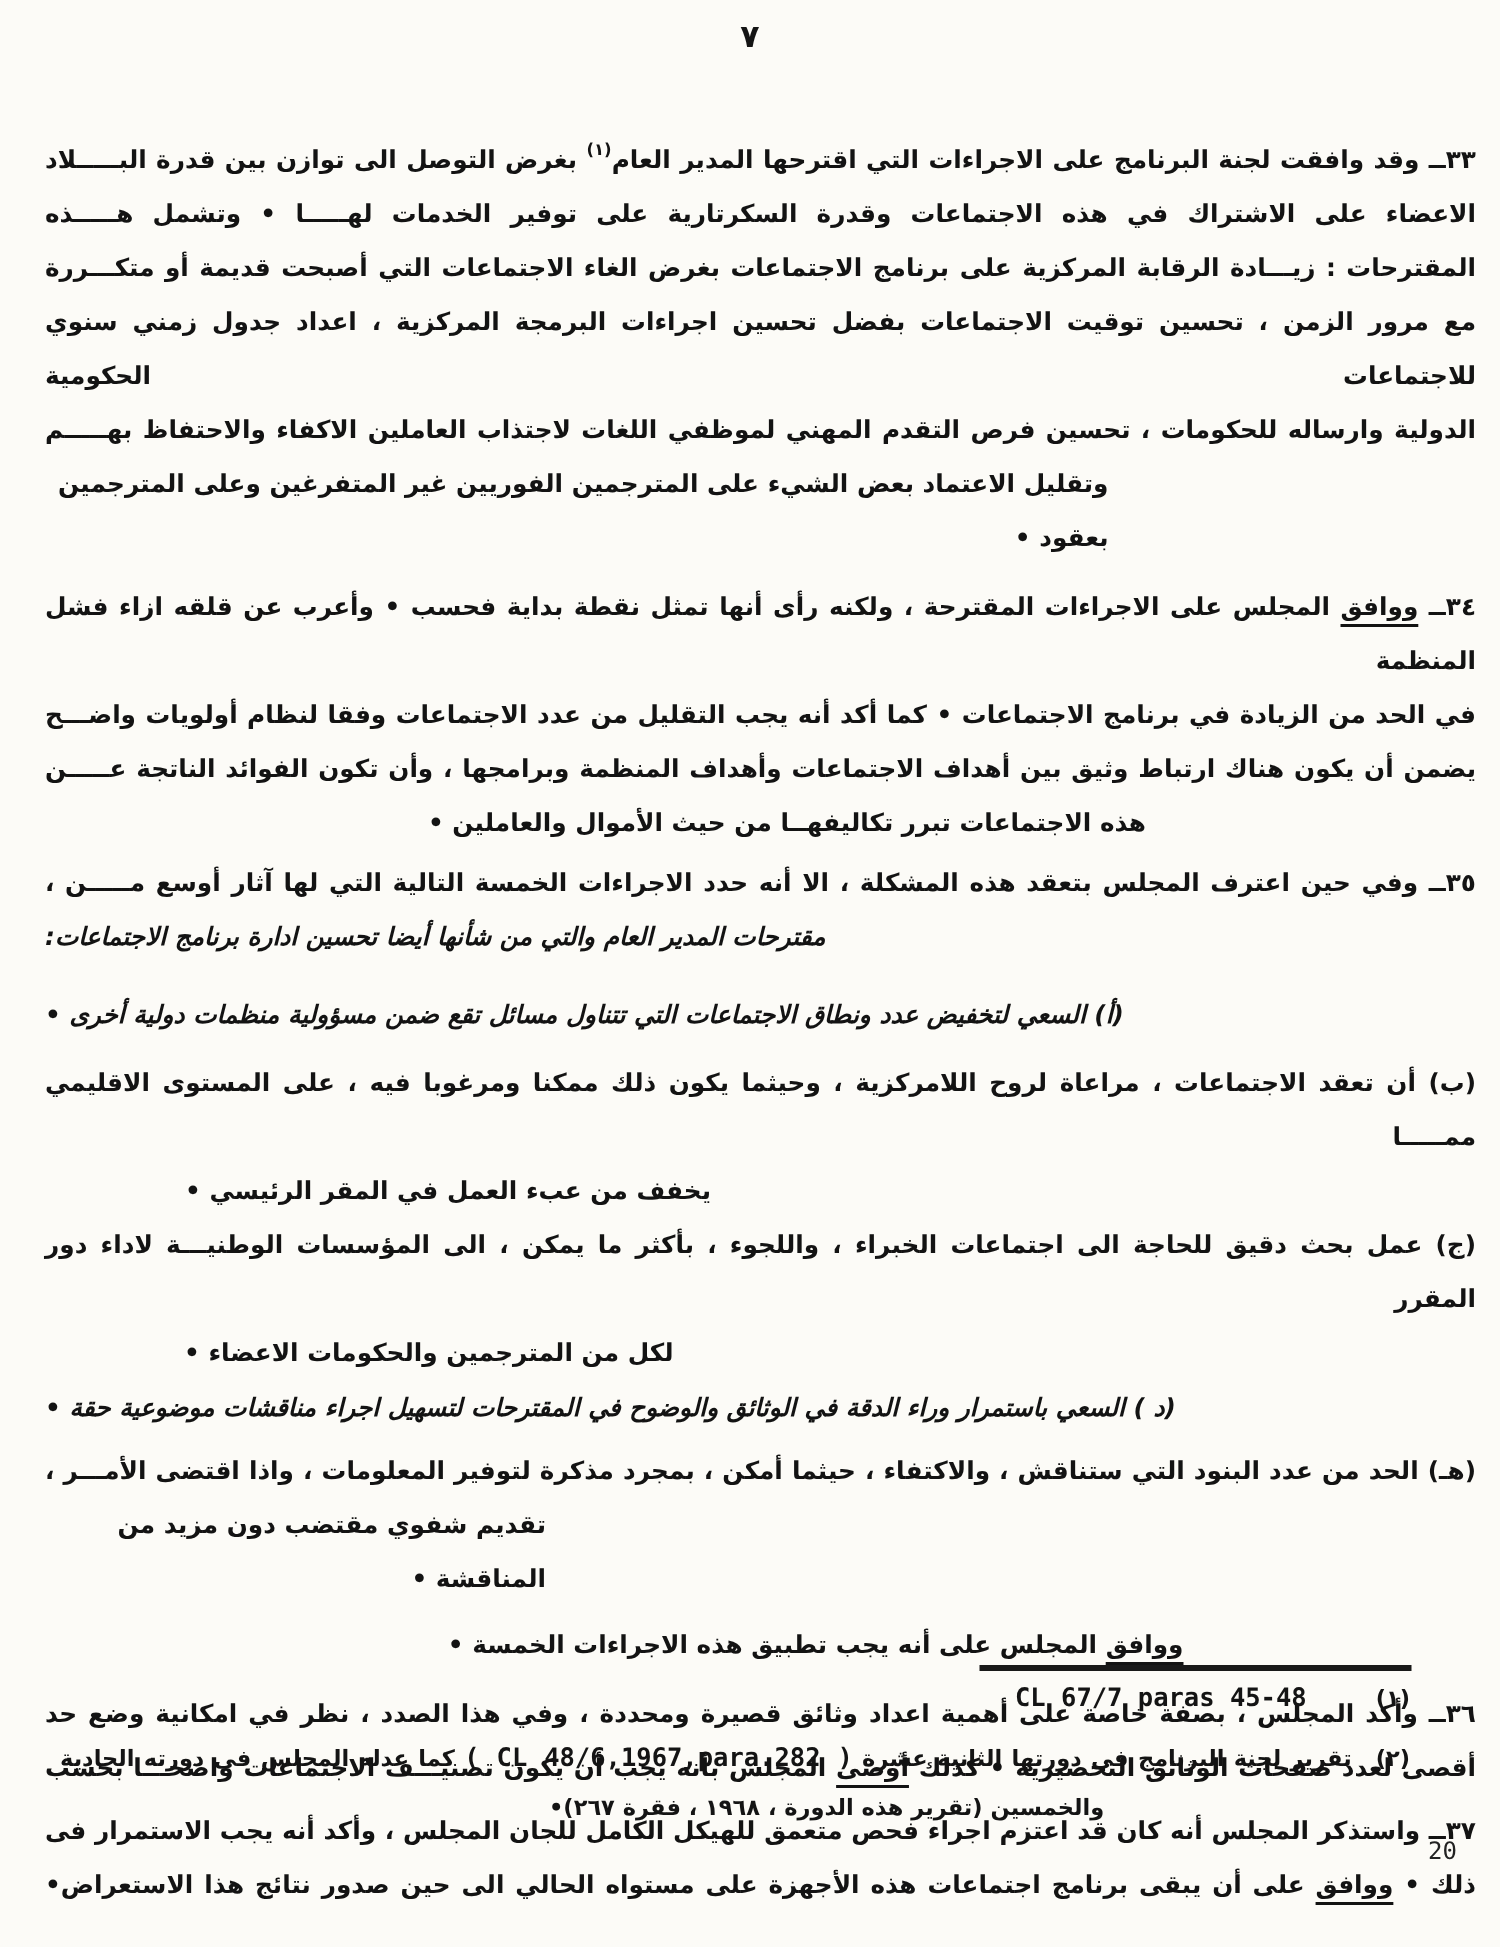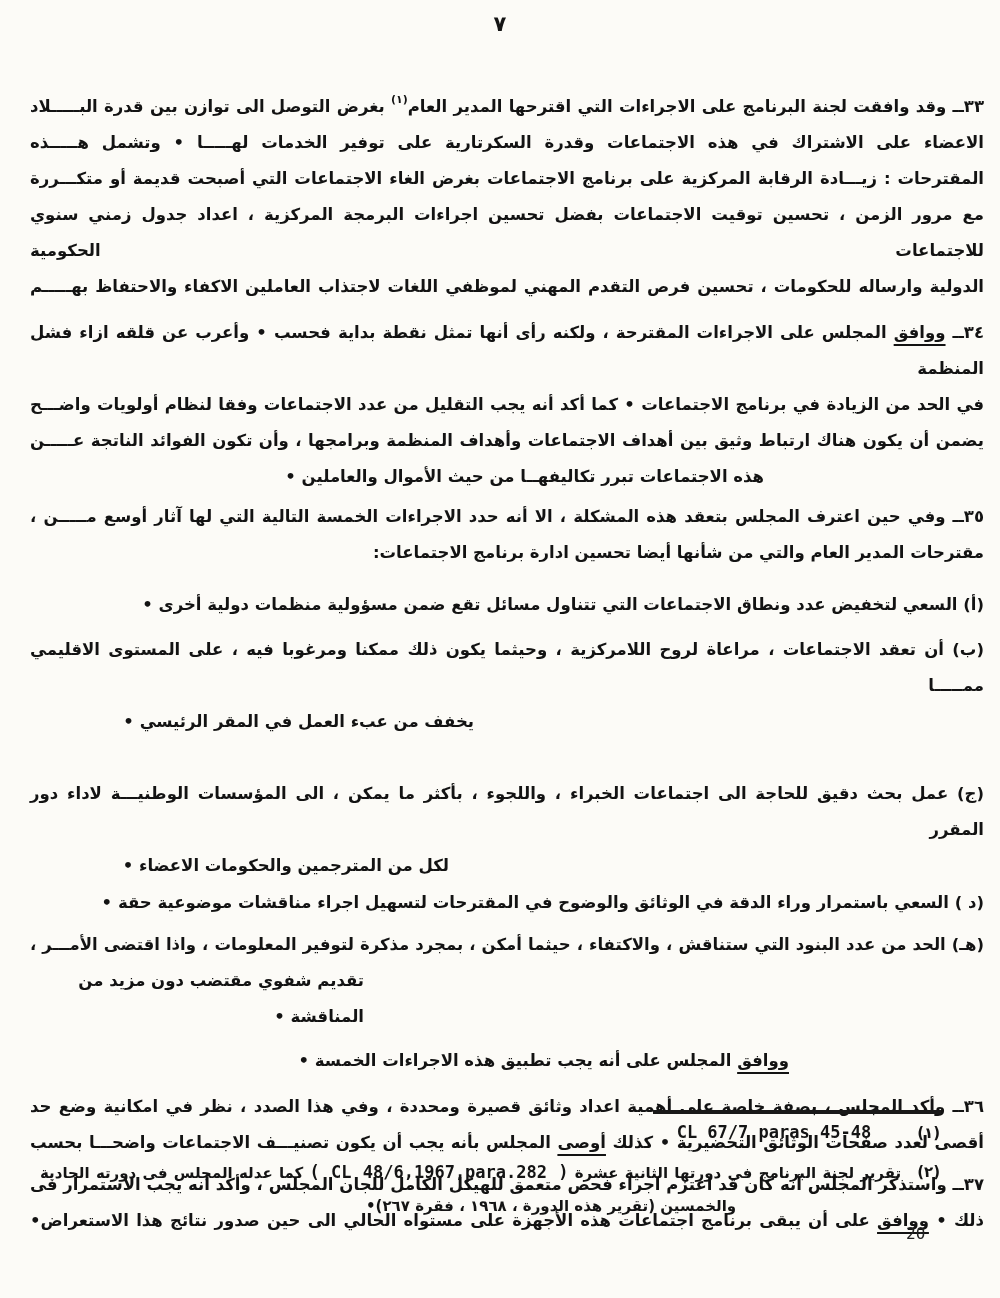--- a/index.html
+++ b/index.html
@@ -13,32 +13,32 @@
     font-size:21px; font-weight:700; color:#141414;
   }
   .body {
     position:absolute; top:82px; left:30px; right:16px;
     direction:rtl; text-align:right;
     font-size:16.5px; font-weight:700; line-height:36px; color:#131313;
   }
   .para { margin:0; }
   .ln { min-height:36px; }
   .full { text-align:justify; text-align-last:justify; }
-  .plain { text-align:right; }
+  .plain { text-align:left;font-style:italic; }
   .cont { text-align:right; }
   .c33 { padding-right:245px; }
   .c34 { padding-right:220px; }
   .cb2 { padding-right:510px; }
   .cj2 { padding-right:535px; }
   .ch2 { padding-right:620px; }
   .cagree { padding-right:195px; }
   .c36 { padding-right:223px; }
   .mb10 { margin-bottom:10px; } .mb4 { margin-bottom:4px; }
   .mb16 { margin-bottom:16px; } .mb9 { margin-bottom:9px;margin-top:16px; }
-  .mb0 { margin-bottom:0; }    .mb1 { margin-bottom:1px;margin-top:36px; }
+  .mb0 { margin-bottom:0; }    .mb1 { margin-bottom:1px; }
   .mb6 { margin-bottom:6px; }  .mb8 { margin-bottom:8px; }
   .u { text-decoration:underline; text-decoration-thickness:1.6px; text-underline-offset:6px; }
   .sup { font-size:11px; vertical-align:9px; font-weight:700; }
   .fsep {
     position:absolute; top:1110px; left:653px; width:288px;
     border-top:4px solid #191919;
   }
   .fn { direction:rtl; color:#141414; font-weight:700; }
   .fn1 {
     position:absolute; top:1122px; right:60px;
@@ -50,39 +50,40 @@
     font-size:17px; unicode-bidi:embed;
   }
   .fn2 {
     position:absolute; top:1156px; right:60px; left:40px;
     display:flex; align-items:flex-start; gap:16px; font-size:15px; line-height:33px;
   }
   .fn2text { flex:1; }
   .fn2l1 { text-align:justify; text-align-last:justify; }
   .fn2l2 { text-align:right; padding-right:165px; }
   .pgnum-bottom {
-    position:absolute; top:1224px; left:906px;
+    position:absolute; top:1224px; left:952px;
     font-family:"DejaVu Sans Mono", monospace; font-size:16px; color:#222;
   }
 </style>
 </head>
 <body>
 
 <div class="page">
 
   <div class="pgnum-top">٧</div>
 
   <main class="body">
 
     <section class="para mb10">
       <div class="ln full"><span>٣٣ــ وقد  وافقت لجنة البرنامج على الاجراءات التي اقترحها المدير العام</span><span class="sup">(١)</span><span> بغرض التوصل الى توازن بين قدرة البـــــلاد</span></div>
       <div class="ln full">الاعضاء على الاشتراك في هذه الاجتماعات وقدرة السكرتارية على توفير الخدمات لهـــــا •  وتشمل هـــــذه</div>
       <div class="ln full">المقترحات :  زيـــادة الرقابة المركزية على برنامج الاجتماعات بغرض الغاء الاجتماعات التي أصبحت قديمة أو متكـــررة</div>
       <div class="ln full">مع مرور الزمن ، تحسين توقيت الاجتماعات بفضل تحسين اجراءات البرمجة المركزية ، اعداد جدول زمني سنوي للاجتماعات الحكومية</div>
       <div class="ln full">الدولية وارساله للحكومات ، تحسين فرص التقدم المهني لموظفي اللغات لاجتذاب العاملين الاكفاء والاحتفاظ بهـــــم</div>
+      <div class="ln cont c33">وتقليل الاعتماد بعض الشيء على المترجمين الفوريين غير المتفرغين وعلى المترجمين بعقود •</div>
     </section>
 
     <section class="para mb4">
       <div class="ln full"><span>٣٤ــ </span><span class="u">ووافق</span><span> المجلس على الاجراءات المقترحة ، ولكنه رأى أنها تمثل نقطة بداية فحسب • وأعرب عن قلقه  ازاء فشل المنظمة</span></div>
       <div class="ln full">في الحد من الزيادة في برنامج الاجتماعات •  كما أكد أنه يجب التقليل من عدد الاجتماعات وفقا لنظام أولويات واضـــح</div>
       <div class="ln full">يضمن أن يكون هناك ارتباط وثيق بين أهداف الاجتماعات وأهداف المنظمة وبرامجها ، وأن تكون الفوائد الناتجة عـــــن</div>
       <div class="ln cont c34">هذه  الاجتماعات تبرر تكاليفهــا من حيث  الأموال والعاملين •</div>
     </section>
 
     <section class="para mb16">

